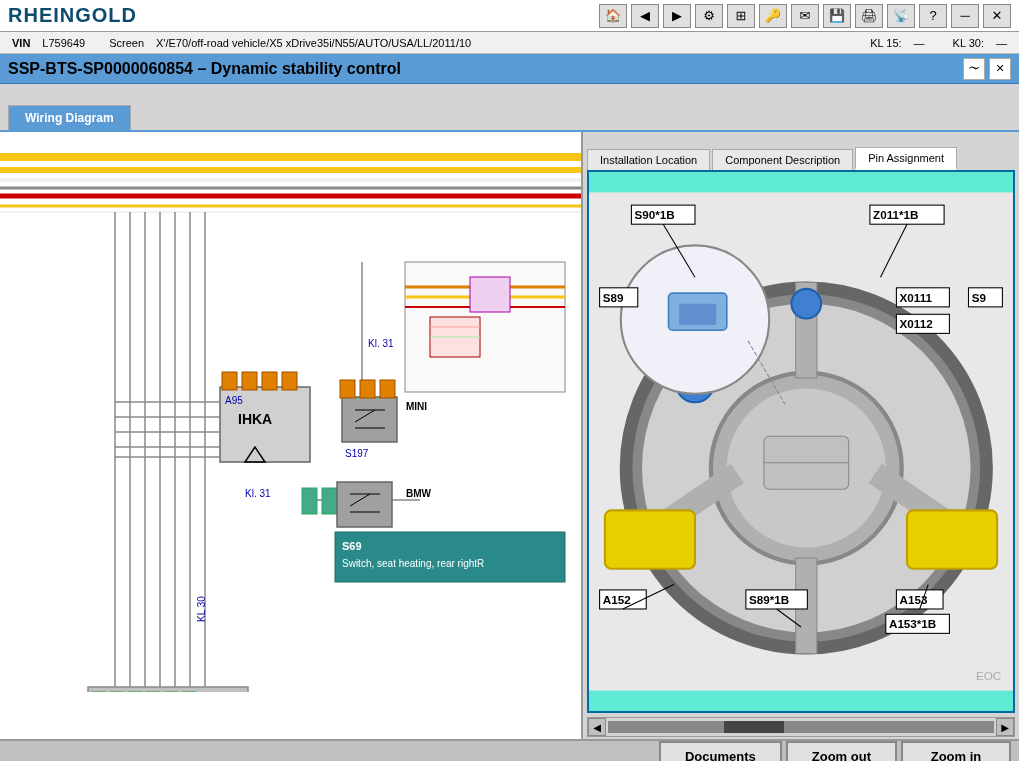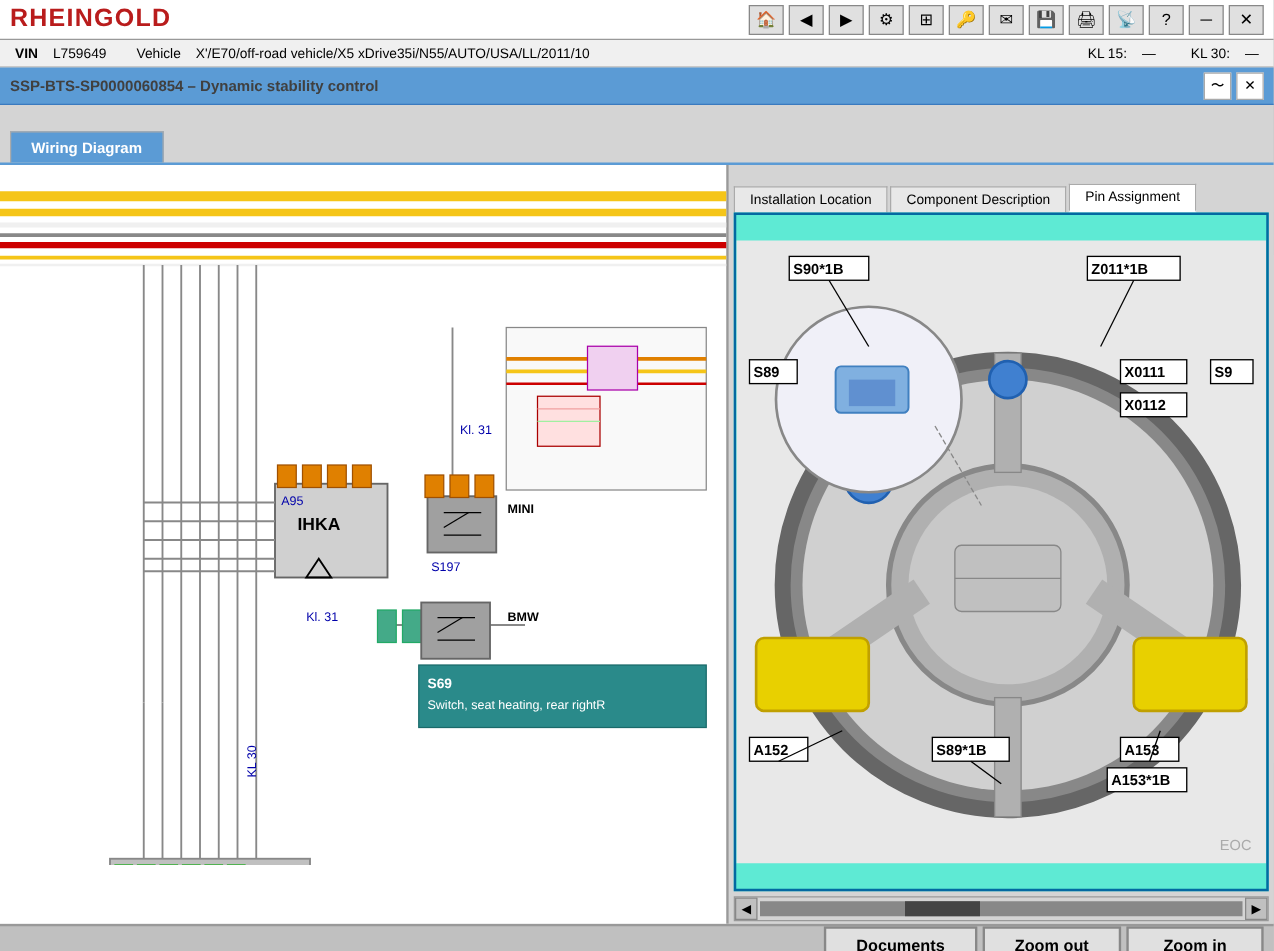--- a/index.html
+++ b/index.html
@@ -11,21 +11,21 @@
       height: 32px;
       display: flex;
       align-items: center;
       justify-content: space-between;
       padding: 0 8px;
       border-bottom: 1px solid #999;
     }
     #title-bar .app-title {
       font-size: 20px;
       font-weight: bold;
-      color: #b91c1c;
+      color: #0c4a6e;
       letter-spacing: 1px;
     }
     #title-bar .toolbar {
       display: flex;
       align-items: center;
       gap: 4px;
     }
     .toolbar-btn {
       width: 28px; height: 24px;
       background: #e0e0e0;
@@ -51,21 +51,21 @@
     
     #ssp-bar {
       background: #5b9bd5;
       height: 30px;
       display: flex;
       align-items: center;
       padding: 0 8px;
       justify-content: space-between;
       border-bottom: 1px solid #3a7abf;
     }
-    #ssp-bar .ssp-title { color: #404040; font-weight: bold; font-size: 12px; }
+    #ssp-bar .ssp-title { color: #000000; font-weight: bold; font-size: 16px; }
     #ssp-bar .ssp-icons { display: flex; gap: 4px; }
     .ssp-icon-btn {
       width: 22px; height: 22px;
       background: #fff;
       border: 1px solid #aaa;
       display: flex; align-items: center; justify-content: center;
       cursor: pointer; font-size: 11px;
     }
 
     
@@ -226,21 +226,21 @@
     <div class="toolbar-btn">📡</div>
     <div class="toolbar-btn">?</div>
     <div class="toolbar-btn">─</div>
     <div class="toolbar-btn">✕</div>
   </div>
 </div>
 
 <div id="vin-bar">
   <span class="vin-label">VIN</span>
   <span>L759649</span>
-  <span style="margin-left:12px;">Vehicle</span>
+  <span style="margin-left:12px;">Screen</span>
   <span>X'/E70/off-road vehicle/X5 xDrive35i/N55/AUTO/USA/LL/2011/10</span>
   <span style="margin-left:auto;">KL 15:</span>
   <span>—</span>
   <span style="margin-left:16px;">KL 30:</span>
   <span>—</span>
 </div>
 
 <div id="ssp-bar">
   <span class="ssp-title">SSP-BTS-SP0000060854  –  Dynamic stability control</span>
   <div class="ssp-icons">

